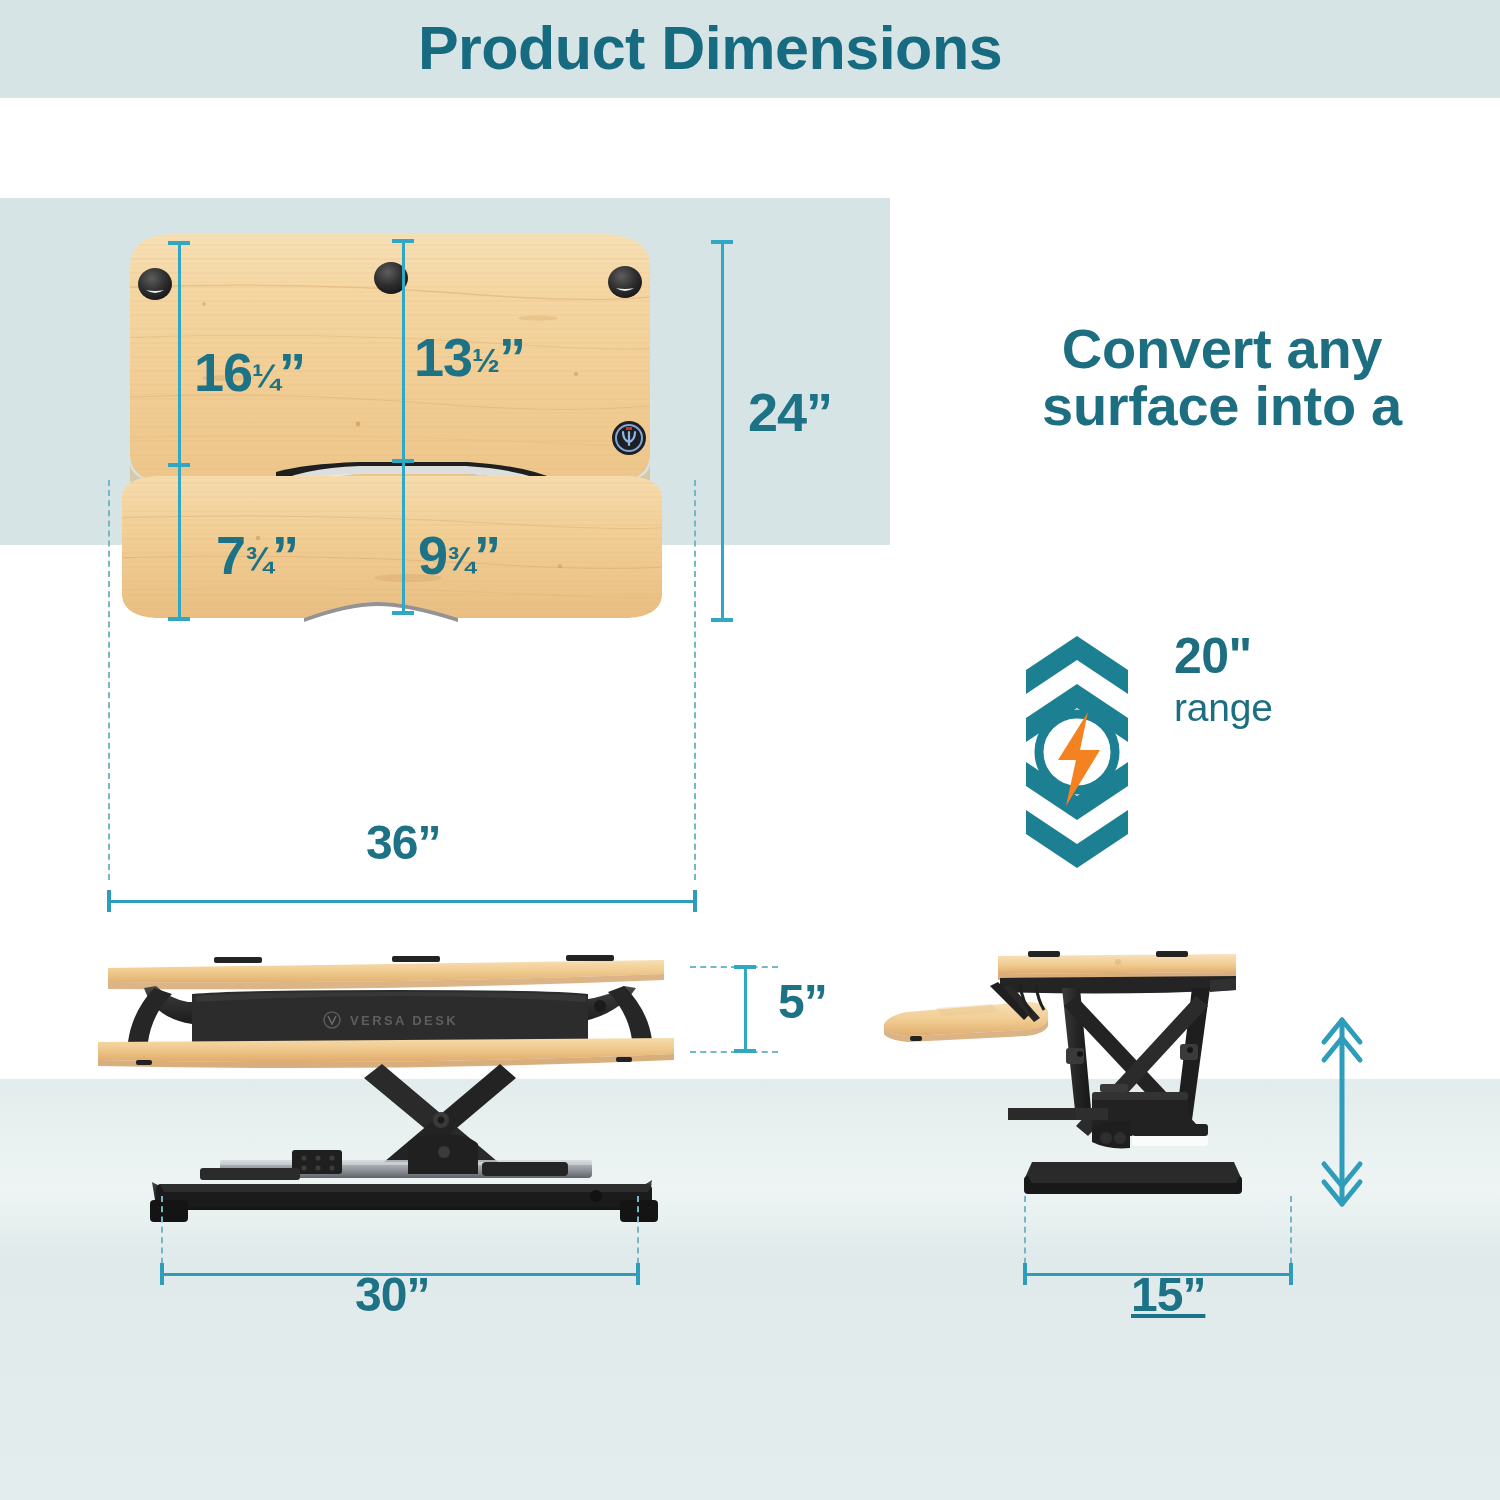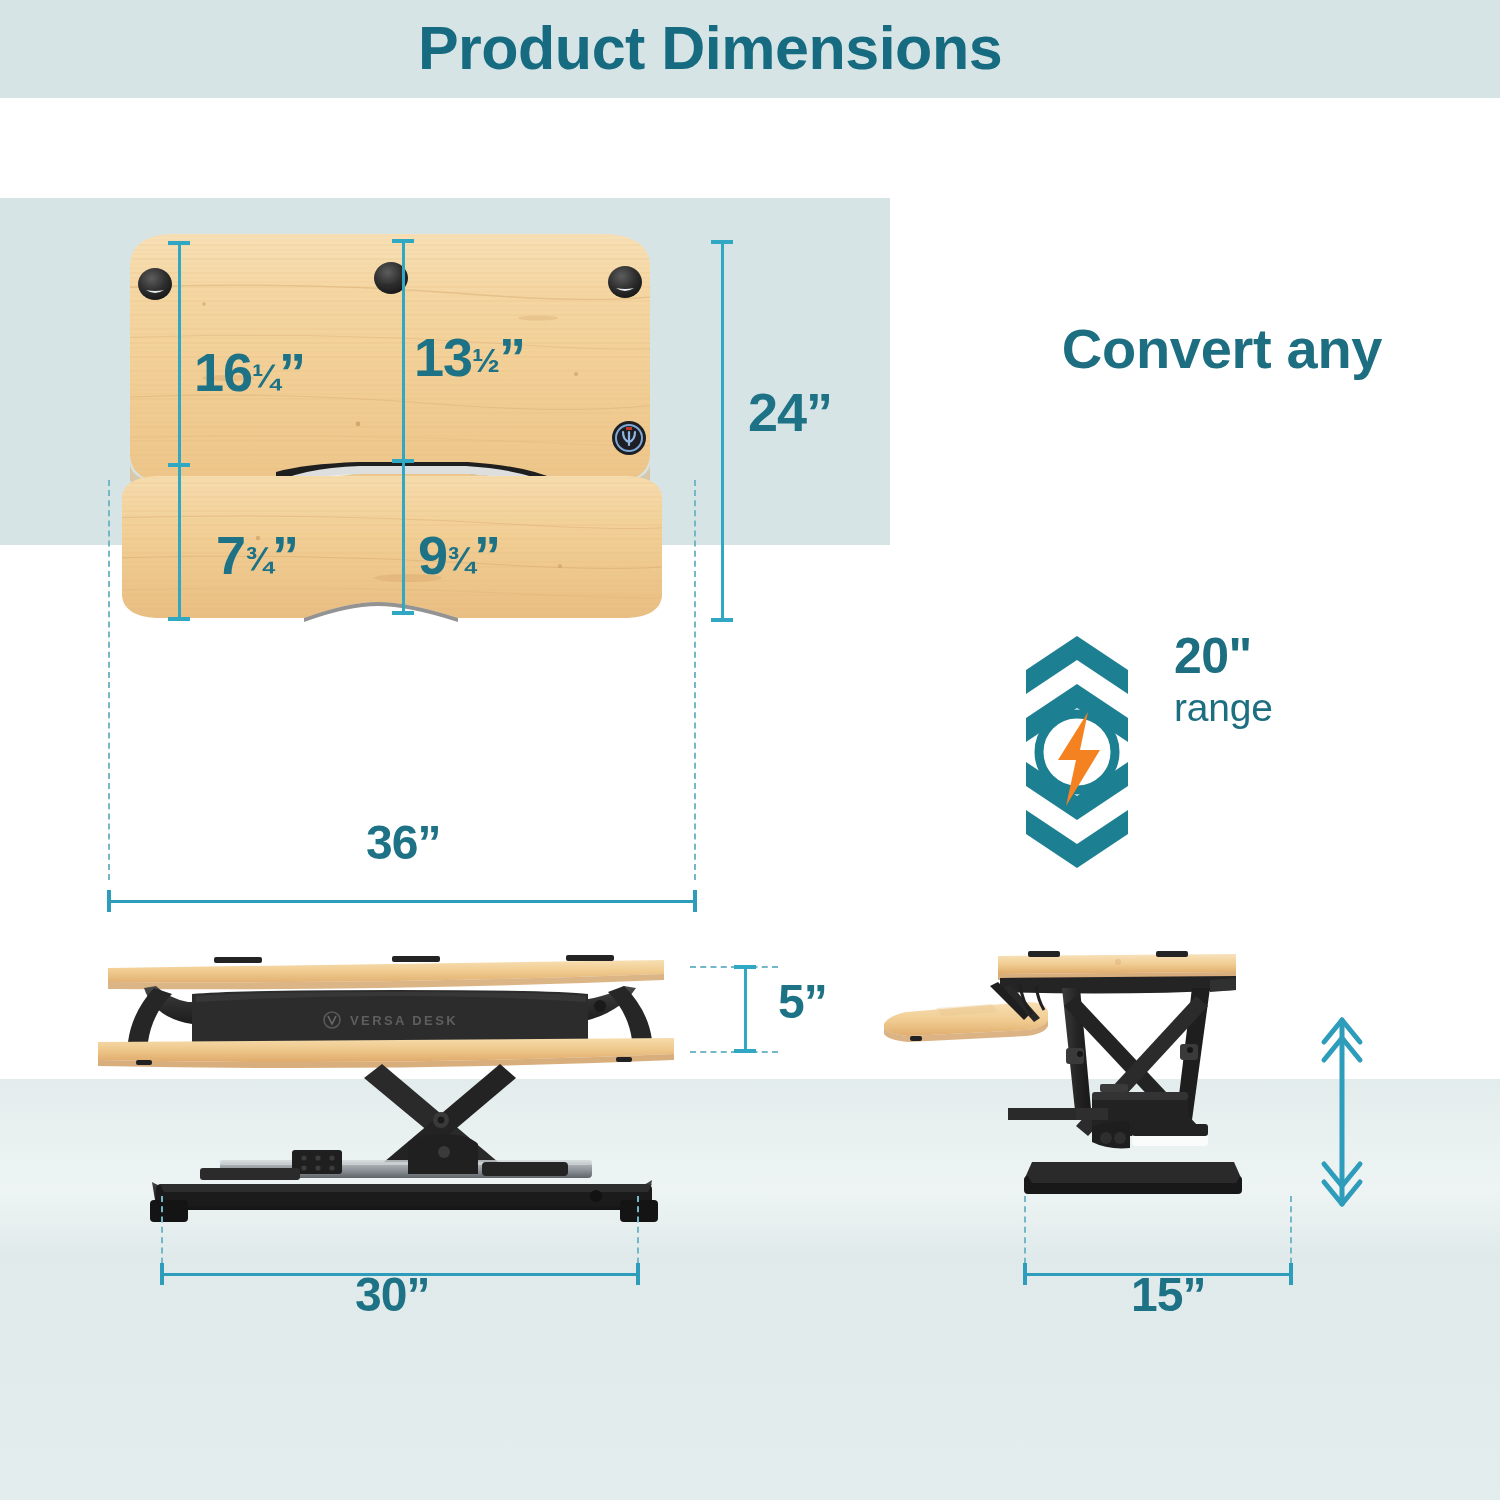--- a/index.html
+++ b/index.html
@@ -46,21 +46,21 @@
   .frac{display:inline-block;vertical-align:.12em;}
 
   .d1625{left:194px;top:345px;font-size:54px;}
   .d1350{left:414px;top:330px;font-size:54px;}
   .d775 {left:196px;top:528px;font-size:54px;margin-left:20px;}
   .d975 {left:418px;top:528px;font-size:54px;}
   .d24  {left:748px;top:385px;font-size:54px;}
   .d36  {left:366px;top:819px;font-size:48px;}
   .d5   {left:778px;top:978px;font-size:48px;}
   .d30  {left:355px;top:1271px;font-size:48px;}
-  .d15  {left:1131px;top:1271px;font-size:48px;}
+  .d15  {left:1131px;top:1271px;font-size:48px;text-decoration:underline;}
 
   
   .vline{position:absolute;width:3px;background:#30a8c4;}
   .hline{position:absolute;height:3px;background:#2e9cbb;}
   .cap-h{position:absolute;width:22px;height:4px;background:#30a8c4;}
   .cap-v{position:absolute;width:4px;height:22px;background:#2e9cbb;}
   .dash-v{position:absolute;width:0;border-left:2px dashed #74b7c6;}
   .dash-h{position:absolute;height:0;border-top:2px dashed #74b7c6;}
 
   
@@ -73,20 +73,21 @@
 <div class="stage">
 
   <div class="band-header"></div>
   <div class="band-top"></div>
   <div class="band-bottom"></div>
 
   <div class="title">Product Dimensions</div>
 
   <div class="tagline">
     <div>Convert any</div>
+    <div>surface into a</div>
   </div>
 
   <svg class="ill" style="left:108px;top:228px;" width="600" height="410" viewBox="0 0 600 410">
     <defs>
       <linearGradient id="woodT" x1="0" y1="0" x2="0" y2="1">
         <stop offset="0%" stop-color="#f7e0b6"></stop>
         <stop offset="22%" stop-color="#f5d7a3"></stop>
         <stop offset="55%" stop-color="#f2cf96"></stop>
         <stop offset="100%" stop-color="#edc589"></stop>
       </linearGradient>

